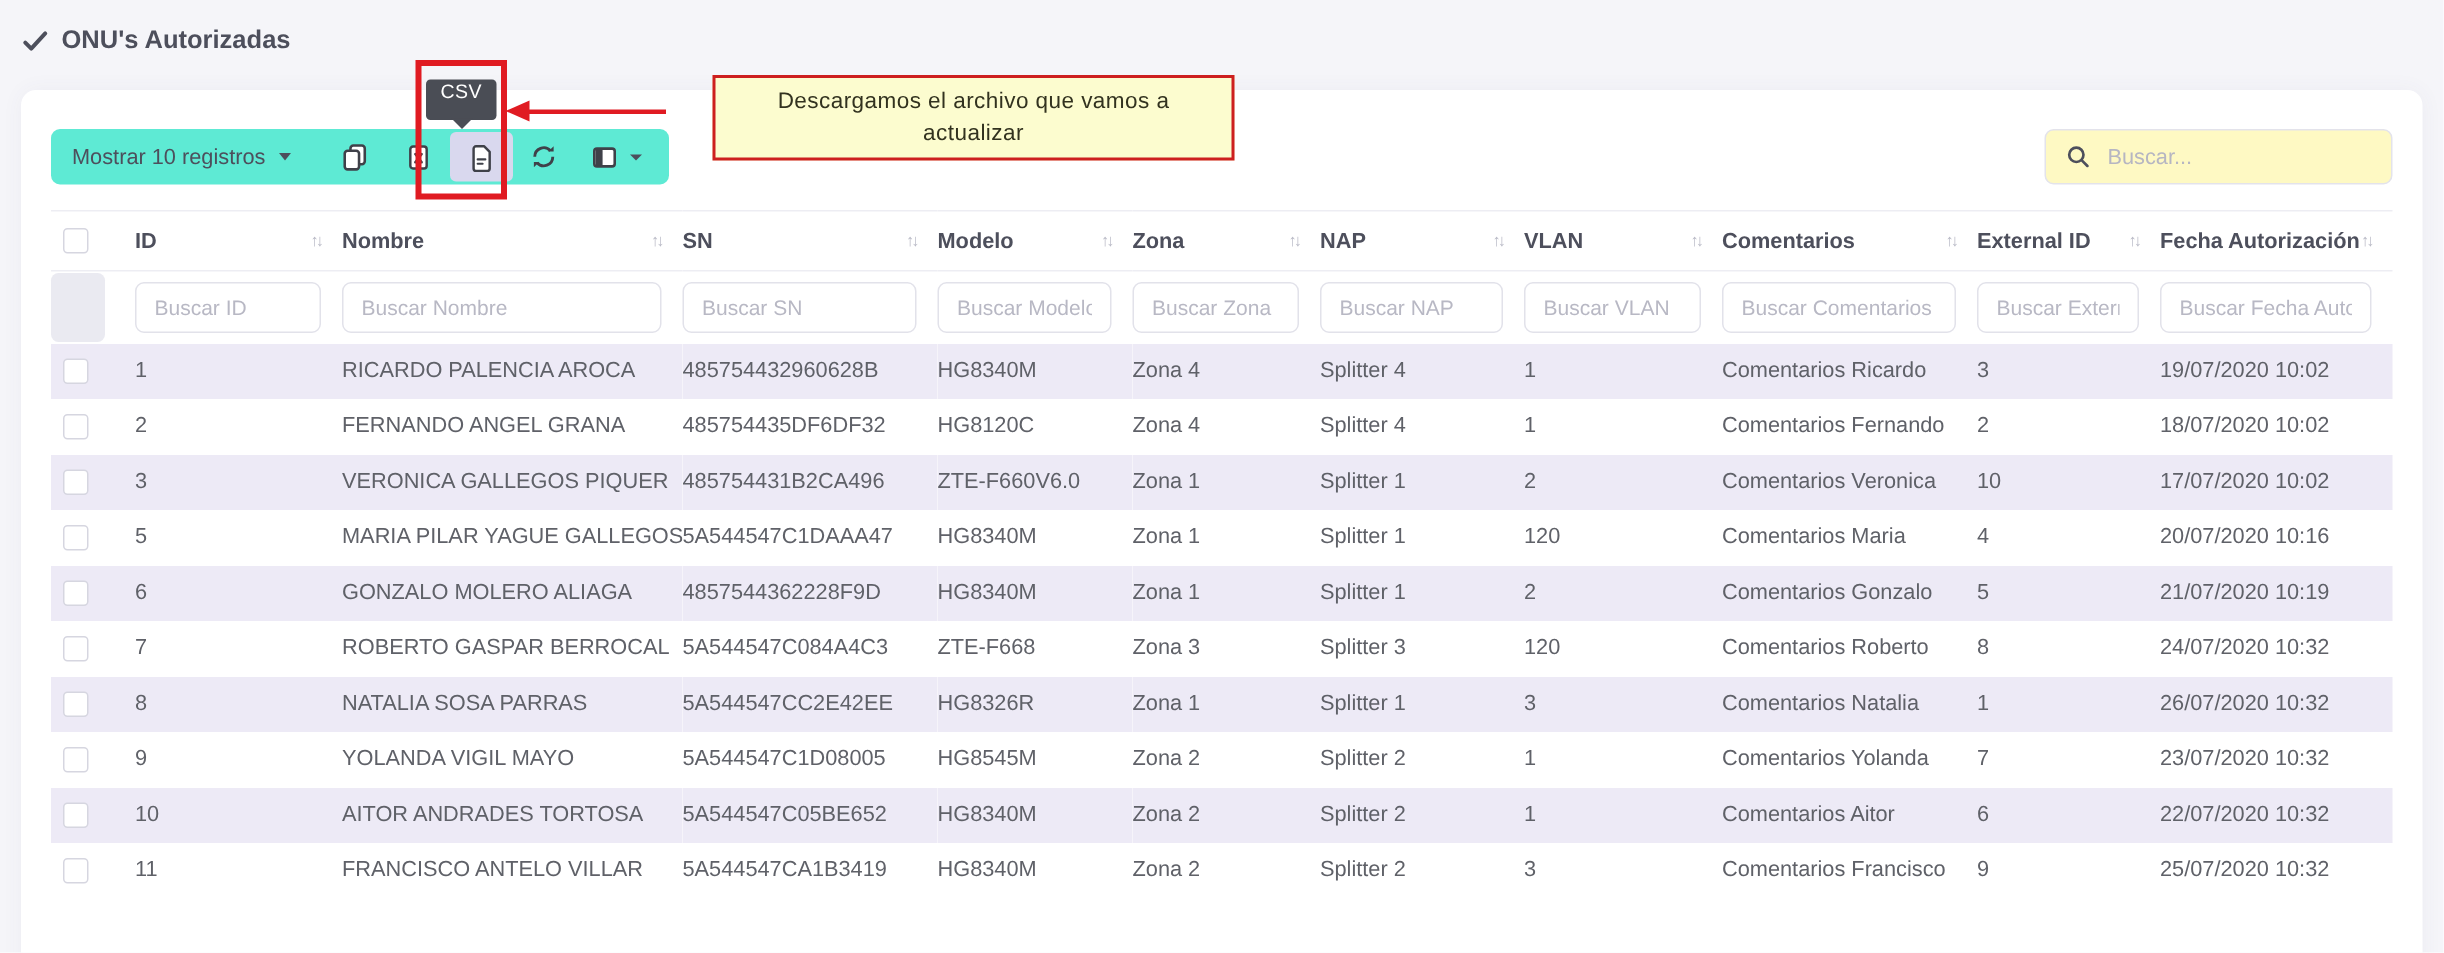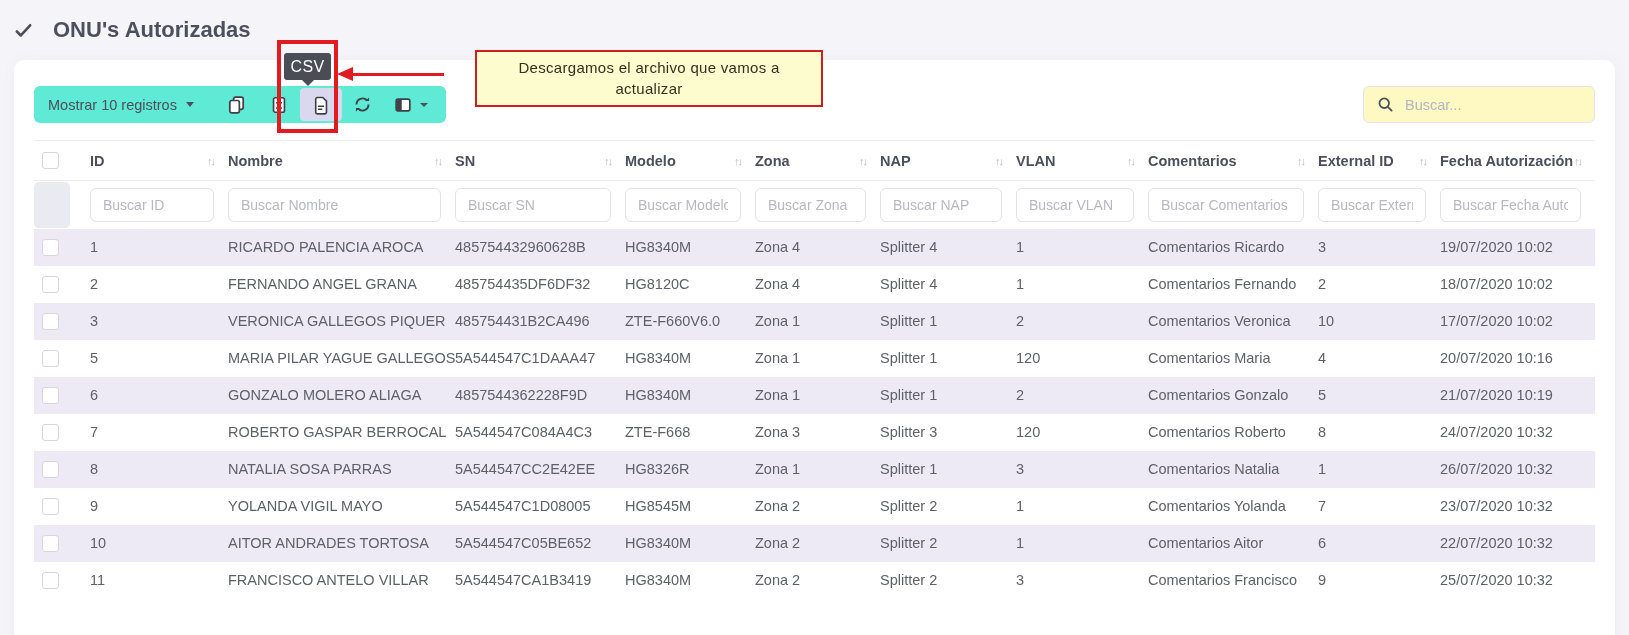--- a/index.html
+++ b/index.html
@@ -7,22 +7,22 @@
   body {
     font-family:"Liberation Sans", sans-serif;
     background:#f5f5f9;
     position:relative;
     color:#5f6168;
   }
 
   
   .page-title {
     position:absolute; top:17px; left:14px;
-    display:flex; align-items:center; gap:20px;
-    font-size:22px; font-weight:700; color:#4d4f5c;
+    display:flex; align-items:center; gap:8px;
+    font-size:17px; font-weight:700; color:#4d4f5c;
   }
 
   
   .card {
     position:absolute; left:14px; top:60px; width:1601px; height:620px;
     background:#ffffff; border-radius:10px;
     box-shadow:0 0 14px rgba(80,80,120,0.05);
   }
 
   
@@ -102,21 +102,21 @@
   }
 
   
   .anno-rect {
     position:absolute; left:277px; top:40px; width:61px; height:93px;
     border:4px solid #e01b22; z-index:20; pointer-events:none;
   }
   .anno-tooltip {
     position:absolute; left:284px; top:53px; width:47px; height:27px;
     background:#4a4d55; color:#fff; border-radius:3px;
-    font-size:16px; display:flex; align-items:center; justify-content:center;
+    font-size:13px; display:flex; justify-content:center;
     z-index:21; letter-spacing:0.3px;
   }
   .anno-tooltip::after {
     content:""; position:absolute; top:26px; left:50%; margin-left:-7px;
     border:7px solid transparent; border-top-color:#4a4d55;
   }
   .anno-arrow-line {
     position:absolute; left:352px; top:73px; width:92px; height:3px;
     background:#e01b22; z-index:19;
   }

